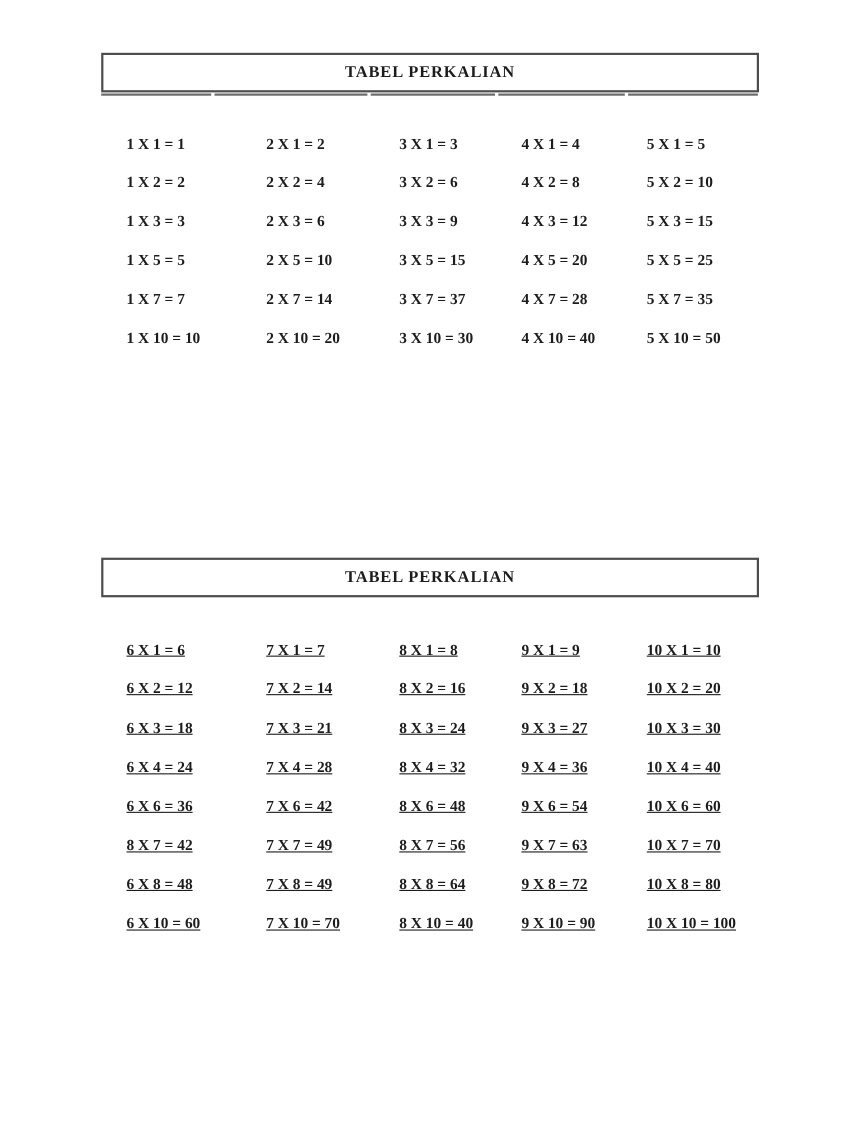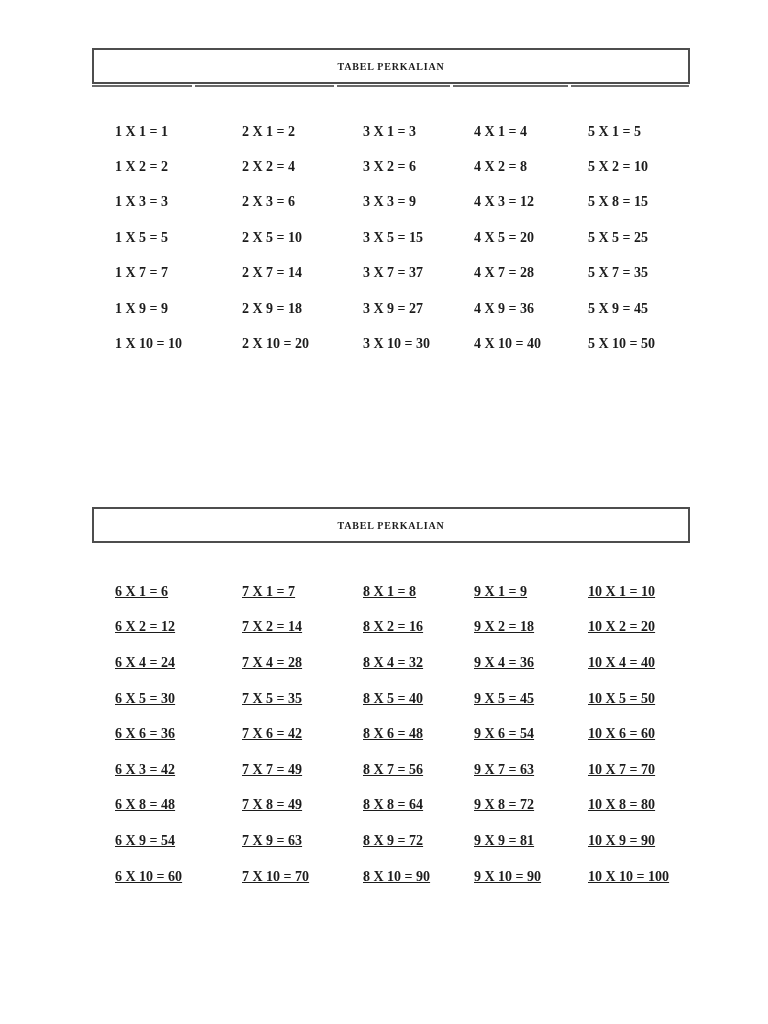--- a/index.html
+++ b/index.html
@@ -23,21 +23,21 @@
     height: 36px;
     box-sizing: border-box;
     border: 2px solid #4d4d4d;
     display: flex;
     align-items: center;
     justify-content: center;
   }
   .title-box.first { top: 48px; }
   .title-box.second { top: 507px; }
   .title-text {
-    font-size: 10px;
+    font-size: 15px;
     font-weight: 700;
     letter-spacing: 0.8px;
     white-space: nowrap;
   }
   .grid-line {
     position: absolute;
     left: 92px;
     top: 85px;
     width: 600px;
     display: flex;
@@ -103,44 +103,37 @@
         <div class="mult-cell">2 X 2 = 4</div>
         <div class="mult-cell">3 X 2 = 6</div>
         <div class="mult-cell">4 X 2 = 8</div>
         <div class="mult-cell">5 X 2 = 10</div>
       </div>
       <div class="mult-row">
         <div class="mult-cell">1 X 3 = 3</div>
         <div class="mult-cell">2 X 3 = 6</div>
         <div class="mult-cell">3 X 3 = 9</div>
         <div class="mult-cell">4 X 3 = 12</div>
-        <div class="mult-cell">5 X 8 = 15</div>
+        <div class="mult-cell">5 X 3 = 15</div>
       </div>
       <div class="mult-row">
         <div class="mult-cell">1 X 5 = 5</div>
         <div class="mult-cell">2 X 5 = 10</div>
         <div class="mult-cell">3 X 5 = 15</div>
         <div class="mult-cell">4 X 5 = 20</div>
         <div class="mult-cell">5 X 5 = 25</div>
       </div>
       <div class="mult-row">
         <div class="mult-cell">1 X 7 = 7</div>
         <div class="mult-cell">2 X 7 = 14</div>
         <div class="mult-cell">3 X 7 = 37</div>
         <div class="mult-cell">4 X 7 = 28</div>
         <div class="mult-cell">5 X 7 = 35</div>
       </div>
       <div class="mult-row">
-        <div class="mult-cell">1 X 9 = 9</div>
-        <div class="mult-cell">2 X 9 = 18</div>
-        <div class="mult-cell">3 X 9 = 27</div>
-        <div class="mult-cell">4 X 9 = 36</div>
-        <div class="mult-cell">5 X 9 = 45</div>
-      </div>
-      <div class="mult-row">
         <div class="mult-cell">1 X 10 = 10</div>
         <div class="mult-cell">2 X 10 = 20</div>
         <div class="mult-cell">3 X 10 = 30</div>
         <div class="mult-cell">4 X 10 = 40</div>
         <div class="mult-cell">5 X 10 = 50</div>
       </div>
     </div>
 
   <div class="title-box second">
     <span class="title-text">TABEL PERKALIAN</span>
@@ -155,63 +148,56 @@
         <div class="mult-cell">10 X 1 = 10</div>
       </div>
       <div class="mult-row">
         <div class="mult-cell">6 X 2 = 12</div>
         <div class="mult-cell">7 X 2 = 14</div>
         <div class="mult-cell">8 X 2 = 16</div>
         <div class="mult-cell">9 X 2 = 18</div>
         <div class="mult-cell">10 X 2 = 20</div>
       </div>
       <div class="mult-row">
+        <div class="mult-cell">6 X 3 = 18</div>
+        <div class="mult-cell">7 X 3 = 21</div>
+        <div class="mult-cell">8 X 3 = 24</div>
+        <div class="mult-cell">9 X 3 = 27</div>
+        <div class="mult-cell">10 X 3 = 30</div>
+      </div>
+      <div class="mult-row">
         <div class="mult-cell">6 X 4 = 24</div>
         <div class="mult-cell">7 X 4 = 28</div>
         <div class="mult-cell">8 X 4 = 32</div>
         <div class="mult-cell">9 X 4 = 36</div>
         <div class="mult-cell">10 X 4 = 40</div>
       </div>
       <div class="mult-row">
-        <div class="mult-cell">6 X 5 = 30</div>
-        <div class="mult-cell">7 X 5 = 35</div>
-        <div class="mult-cell">8 X 5 = 40</div>
-        <div class="mult-cell">9 X 5 = 45</div>
-        <div class="mult-cell">10 X 5 = 50</div>
-      </div>
-      <div class="mult-row">
         <div class="mult-cell">6 X 6 = 36</div>
         <div class="mult-cell">7 X 6 = 42</div>
         <div class="mult-cell">8 X 6 = 48</div>
         <div class="mult-cell">9 X 6 = 54</div>
         <div class="mult-cell">10 X 6 = 60</div>
       </div>
       <div class="mult-row">
-        <div class="mult-cell">6 X 3 = 42</div>
+        <div class="mult-cell">8 X 7 = 42</div>
         <div class="mult-cell">7 X 7 = 49</div>
         <div class="mult-cell">8 X 7 = 56</div>
         <div class="mult-cell">9 X 7 = 63</div>
         <div class="mult-cell">10 X 7 = 70</div>
       </div>
       <div class="mult-row">
         <div class="mult-cell">6 X 8 = 48</div>
         <div class="mult-cell">7 X 8 = 49</div>
         <div class="mult-cell">8 X 8 = 64</div>
         <div class="mult-cell">9 X 8 = 72</div>
         <div class="mult-cell">10 X 8 = 80</div>
       </div>
       <div class="mult-row">
-        <div class="mult-cell">6 X 9 = 54</div>
-        <div class="mult-cell">7 X 9 = 63</div>
-        <div class="mult-cell">8 X 9 = 72</div>
-        <div class="mult-cell">9 X 9 = 81</div>
-        <div class="mult-cell">10 X 9 = 90</div>
-      </div>
-      <div class="mult-row">
         <div class="mult-cell">6 X 10 = 60</div>
         <div class="mult-cell">7 X 10 = 70</div>
-        <div class="mult-cell">8 X 10 = 90</div>
+        <div class="mult-cell">8 X 10 = 40</div>
         <div class="mult-cell">9 X 10 = 90</div>
         <div class="mult-cell">10 X 10 = 100</div>
       </div>
     </div>
 
 </div>
 
 </body></html>

